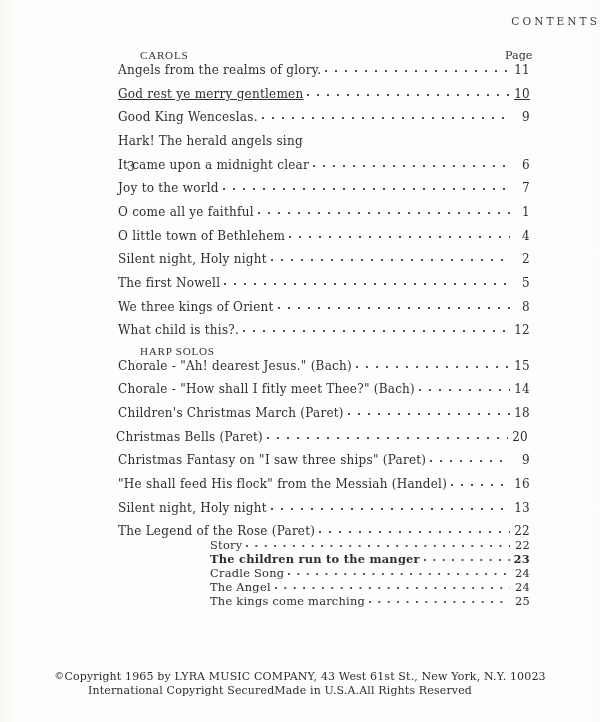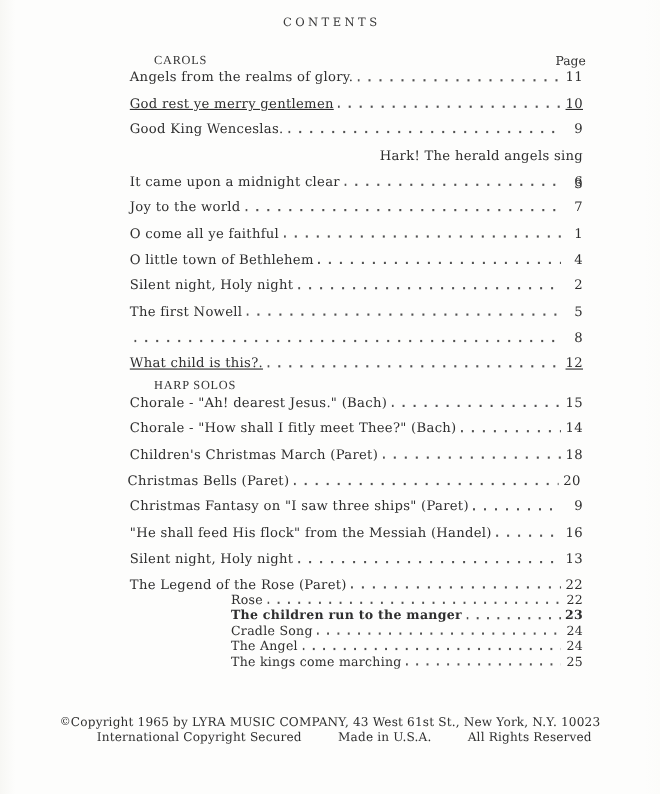--- a/index.html
+++ b/index.html
@@ -22,21 +22,21 @@
     inset: 0;
     background: linear-gradient(90deg, #f7f7f4 0px, #fdfdfc 14px, #fdfdfc 586px, #fcfcfa 600px);
   }
 
   
   .doc-title {
     position: absolute;
     top: 15px;
     left: 0;
     width: 600px;
-    text-align: center;
+    text-align: right;
     font-size: 10.5px;
     letter-spacing: 3.1px;
     text-indent: 3.1px;
     color: #3a3a3a;
   }
 
   
   .toc {
     position: absolute;
     left: 0;
@@ -57,21 +57,21 @@
     position: absolute;
     font-size: 11.2px;
     color: #333;
     white-space: nowrap;
   }
 
   
   .entry {
     position: absolute;
     display: flex;
-    align-items: flex-end;
+    align-items: flex-start;
     white-space: nowrap;
     font-size: 12px;
     color: #2e2e2e;
   }
   .entry .label {
     flex: 0 0 auto;
     letter-spacing: 0.25px;
   }
   .entry .leader {
     flex: 1 1 auto;
@@ -108,32 +108,32 @@
   }
 
   
   .footer {
     position: absolute;
     left: 0;
     width: 600px;
     font-size: 11px;
     color: #2e2e2e;
     white-space: nowrap;
+    margin-top: 20px;
   }
   .footer-line1 {
     top: 650px;
     text-align: center;
     letter-spacing: 0.15px;
   }
   .footer-line2 {
     top: 664px;
     left: 88px;
     width: 450px;
     display: flex;
-    justify-content: space-between;
     letter-spacing: 0.15px;
   }
   .footer-line2 span { flex: 0 0 auto; }
   .copy-sym { font-size: 10px; vertical-align: 1px; }
 </style>
 </head>
 <body>
 
 <div class="page">
 
@@ -188,24 +188,25 @@
       <span class="label">Silent night, Holy night</span>
       <span class="leader"></span>
       <span class="pagenum">2</span>
     </div>
     <div class="entry" style="left:118px; top:276px; width:412px;">
       <span class="label">The first Nowell</span>
       <span class="leader"></span>
       <span class="pagenum">5</span>
     </div>
     <div class="entry" style="left:118px; top:300px; width:412px;">
+      <span class="label">We three kings of Orient</span>
       <span class="leader"></span>
       <span class="pagenum">8</span>
     </div>
-    <div class="entry" style="left:118px; top:323px; width:412px;text-decoration:underline;">
+    <div class="entry" style="left:118px; top:323px; width:412px;">
       <span class="label">What child is this?.</span>
       <span class="leader"></span>
       <span class="pagenum">12</span>
     </div>
 
     <div class="section-head" style="left:140px; top:345px;">HARP SOLOS</div>
 
     <div class="entry" style="left:118px; top:359px; width:412px;">
       <span class="label">Chorale - "Ah! dearest Jesus." (Bach)</span>
       <span class="leader"></span>
@@ -241,21 +242,21 @@
       <span class="leader"></span>
       <span class="pagenum">13</span>
     </div>
     <div class="entry" style="left:118px; top:524px; width:412px;">
       <span class="label">The Legend of the Rose (Paret)</span>
       <span class="leader"></span>
       <span class="pagenum">22</span>
     </div>
 
     <div class="entry sub" style="left:210px; top:538px; width:320px;">
-      <span class="label">Rose</span>
+      <span class="label">Story</span>
       <span class="leader"></span>
       <span class="pagenum">22</span>
     </div>
     <div class="entry sub" style="left:210px; top:552px; width:320px;font-weight:bold;">
       <span class="label">The children run to the manger</span>
       <span class="leader"></span>
       <span class="pagenum">23</span>
     </div>
     <div class="entry sub" style="left:210px; top:566px; width:320px;">
       <span class="label">Cradle Song</span>

